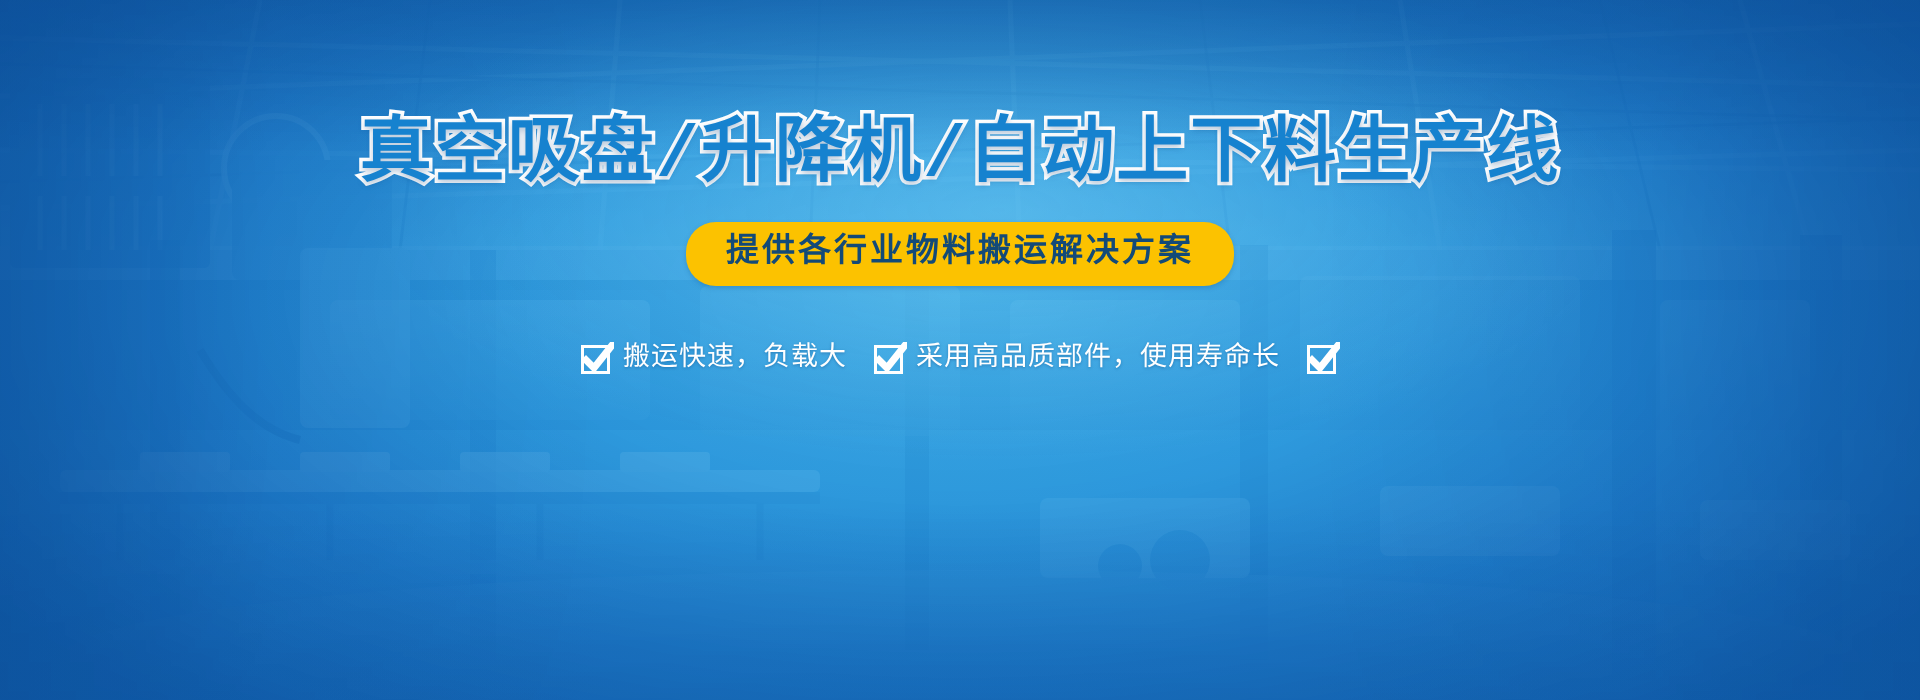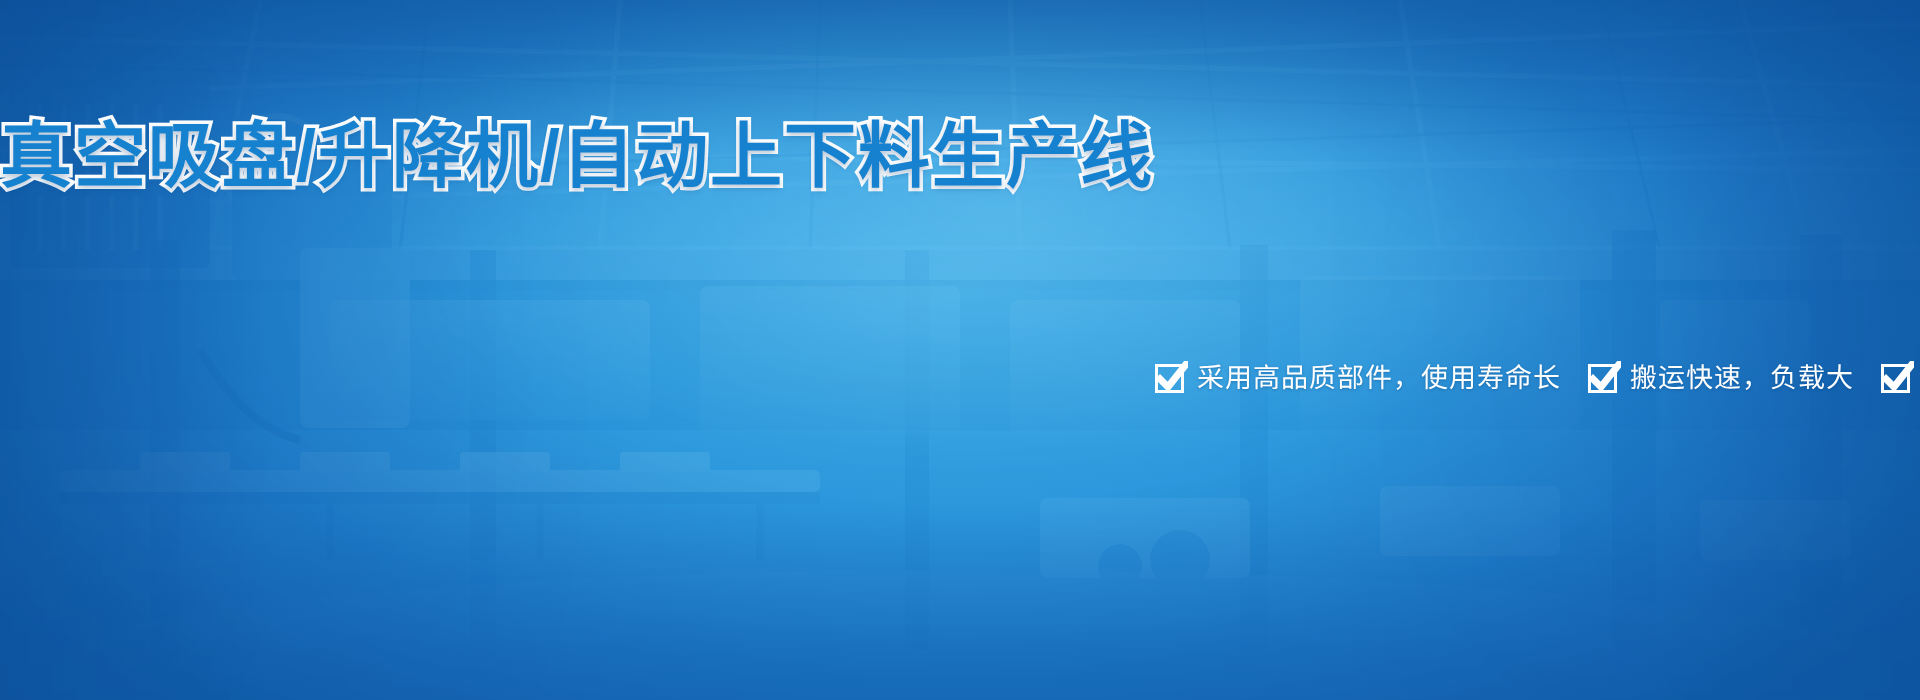--- a/index.html
+++ b/index.html
@@ -62,21 +62,23 @@
         rgba(120, 205, 245, 0.40) 0%,
         rgba(120, 205, 245, 0.12) 45%,
         rgba(120, 205, 245, 0) 72%);
   }
 
   
   .content {
     position: absolute;
     inset: 0;
     display: flex;
-    flex-direction: row;
+    flex-direction: column;
+    align-items: center;
+    font-family: Liberation Mono, monospace;
   }
 
   .headline {
     margin-top: 118px;
     font-size: 72px;
     font-weight: bold;
     letter-spacing: 2px;
     line-height: 1.08;
     color: #1682cf;
     white-space: nowrap;
@@ -246,41 +248,42 @@
   </svg>
 
   <div class="bg-tint"></div>
   <div class="bg-glow"></div>
   <div class="bg-edge"></div>
 
   <div class="content">
 
     <div class="headline">真空吸盘/升降机/自动上下料生产线</div>
 
+    <div class="subpill">提供各行业物料搬运解决方案</div>
 
     <div class="features">
+
+      <div class="feature">
+        <svg class="check-icon" viewBox="0 0 34 34" aria-hidden="true">
+          <rect x="2.5" y="4.5" width="26" height="26" fill="none" stroke="#ffffff" stroke-width="3"></rect>
+          <path d="M6 18 L14 26 L33 2" fill="none" stroke="#ffffff" stroke-width="7" stroke-linecap="square" stroke-linejoin="miter"></path>
+        </svg>
+        <span class="feature-label">搬运快速，负载大</span>
+      </div>
 
       <div class="feature">
         <svg class="check-icon" viewBox="0 0 34 34" aria-hidden="true">
           <rect x="2.5" y="4.5" width="26" height="26" fill="none" stroke="#ffffff" stroke-width="3"></rect>
           <path d="M6 18 L14 26 L33 2" fill="none" stroke="#ffffff" stroke-width="7" stroke-linecap="square" stroke-linejoin="miter"></path>
         </svg>
         <span class="feature-label">采用高品质部件，使用寿命长</span>
       </div>
 
       <div class="feature">
         <svg class="check-icon" viewBox="0 0 34 34" aria-hidden="true">
           <rect x="2.5" y="4.5" width="26" height="26" fill="none" stroke="#ffffff" stroke-width="3"></rect>
           <path d="M6 18 L14 26 L33 2" fill="none" stroke="#ffffff" stroke-width="7" stroke-linecap="square" stroke-linejoin="miter"></path>
         </svg>
-        <span class="feature-label">搬运快速，负载大</span>
-      </div>
-
-      <div class="feature">
-        <svg class="check-icon" viewBox="0 0 34 34" aria-hidden="true">
-          <rect x="2.5" y="4.5" width="26" height="26" fill="none" stroke="#ffffff" stroke-width="3"></rect>
-          <path d="M6 18 L14 26 L33 2" fill="none" stroke="#ffffff" stroke-width="7" stroke-linecap="square" stroke-linejoin="miter"></path>
-        </svg>
       </div>
 
     </div>
   </div>
 </div>
 
 </body></html>

